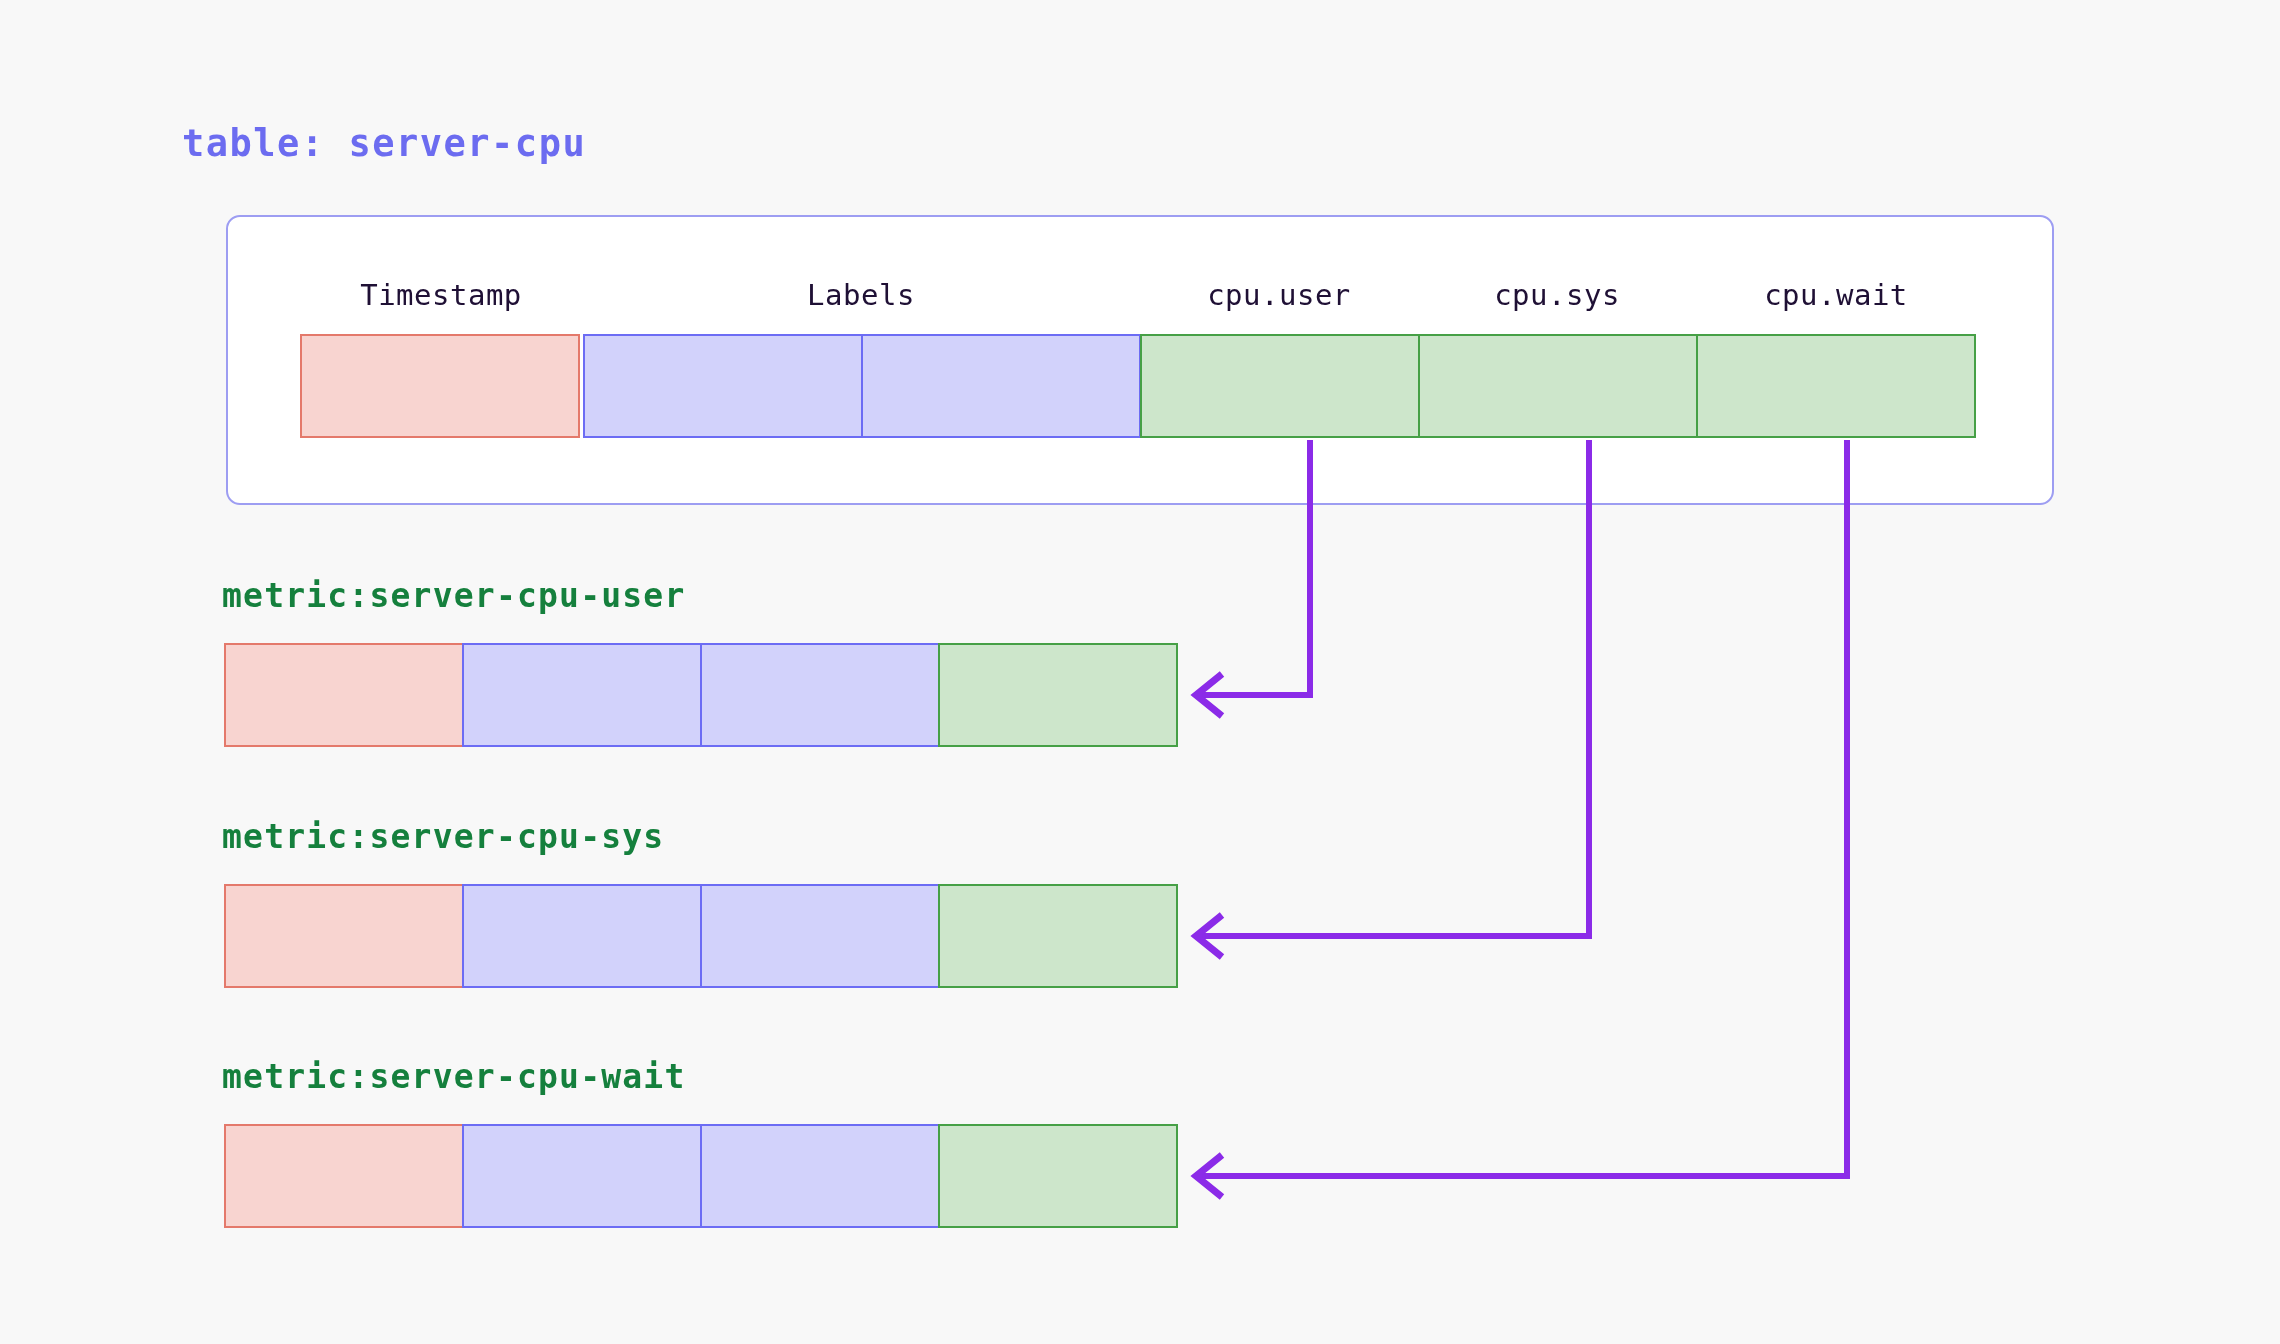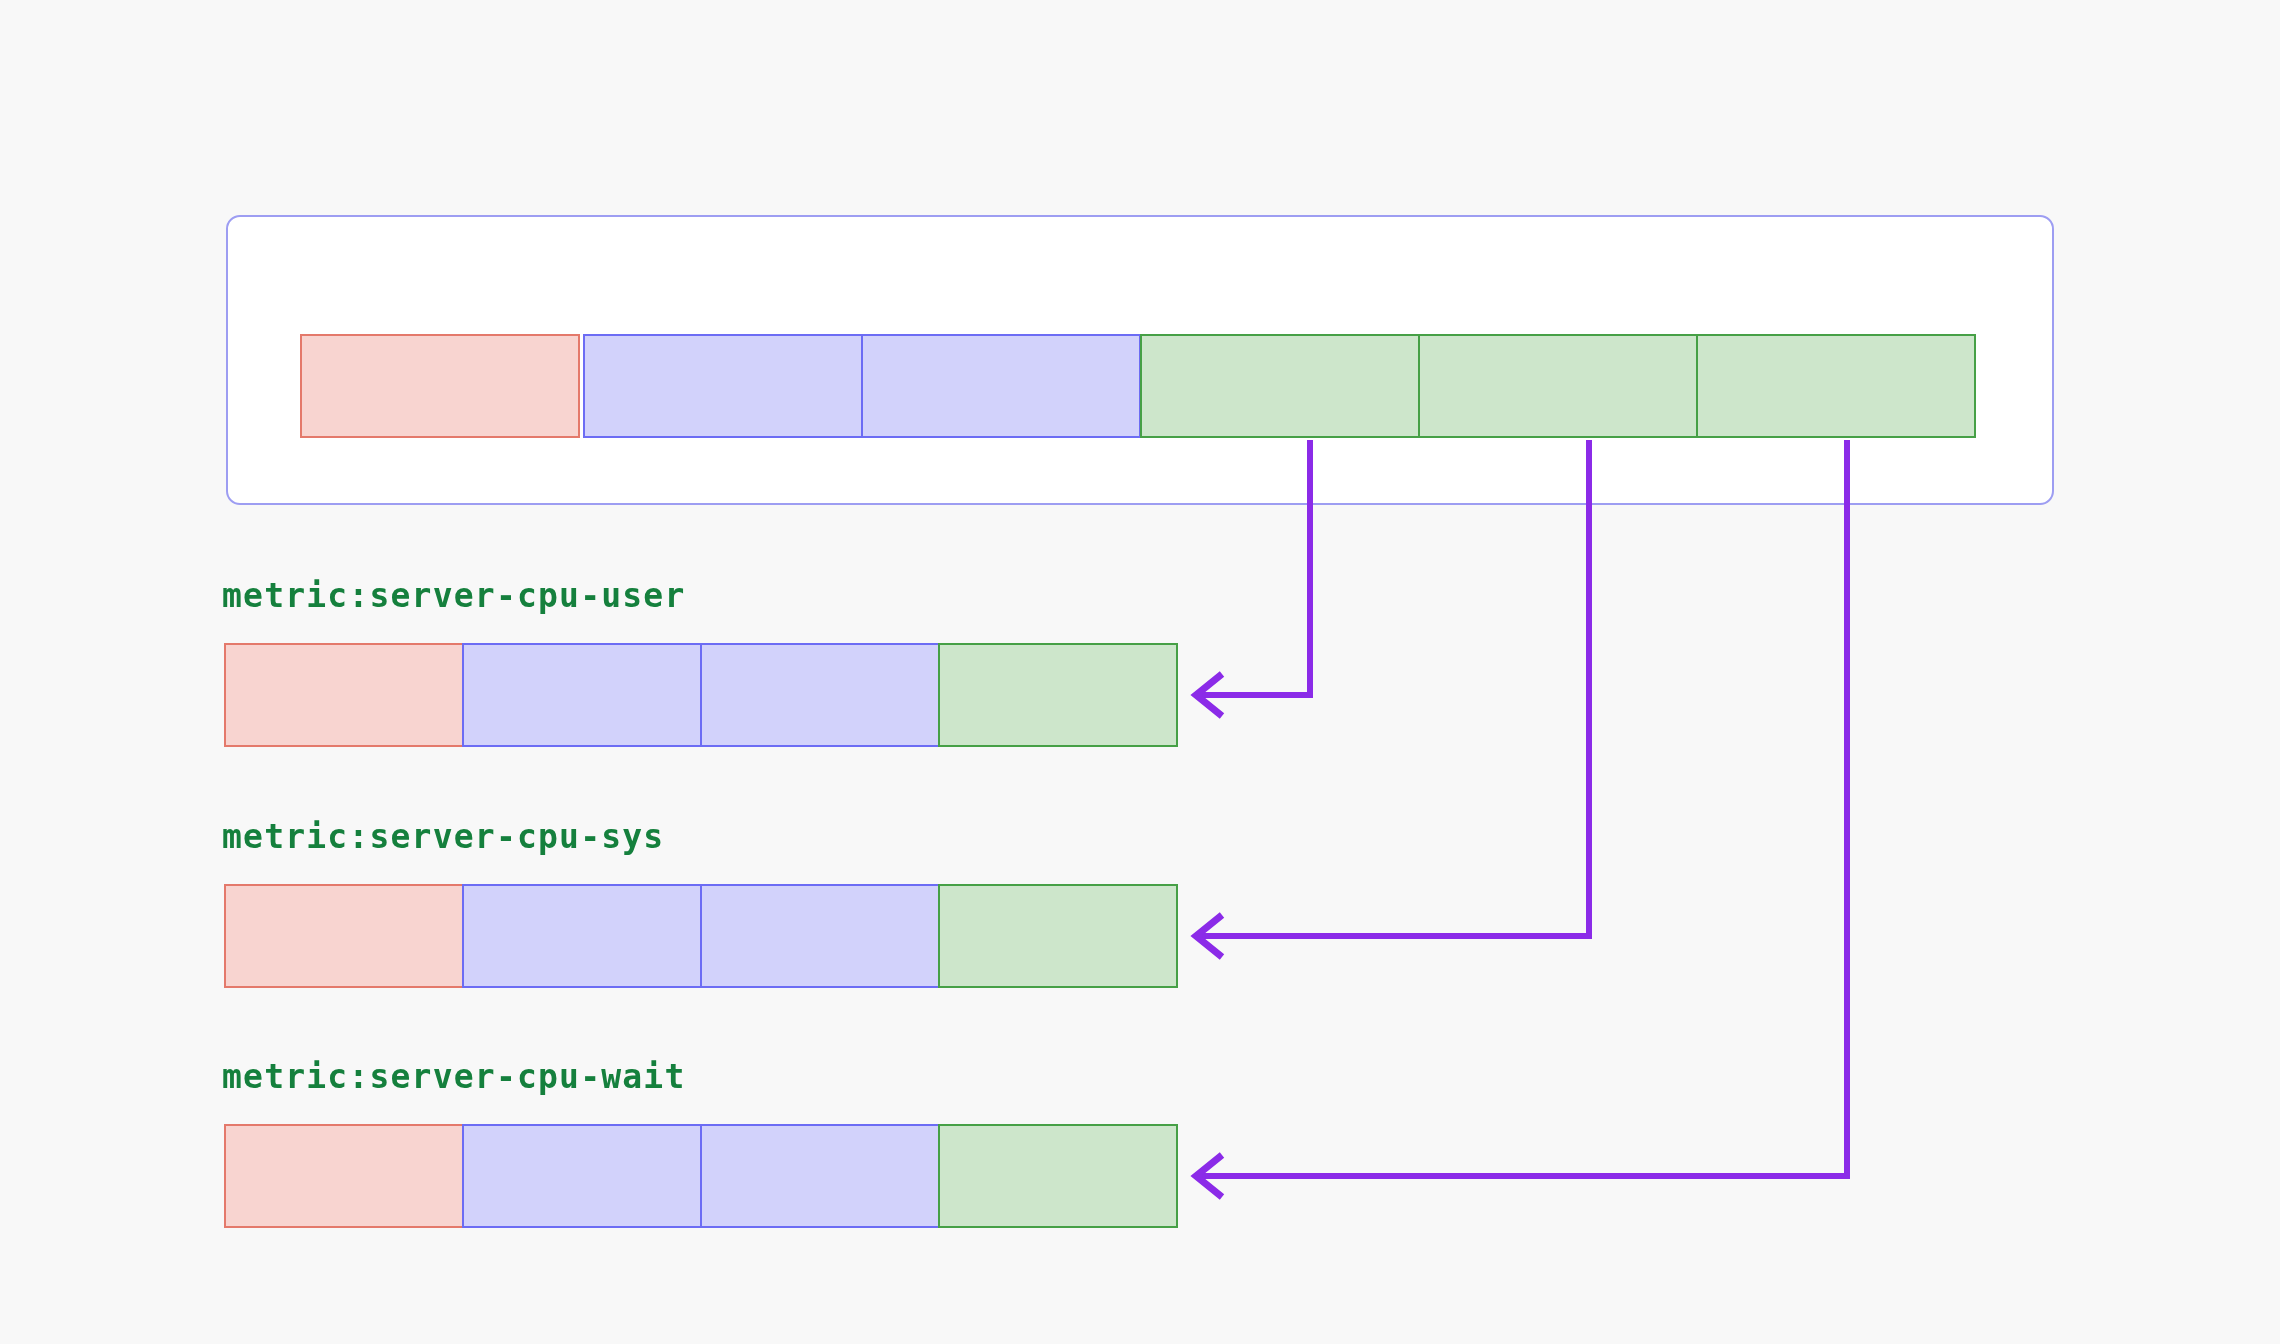--- a/index.html
+++ b/index.html
@@ -131,23 +131,31 @@
     width: 2280px;
     height: 1344px;
     pointer-events: none;
   }
 </style>
 </head>
 <body>
 
 <div id="canvas">
 
+  <div class="table-title">table: server-cpu</div>
 
   <div class="table-card"></div>
 
+  <div class="col-headers" id="col-headers">
+      <div class="col-header" style="left: 65px; width: 300px;">Timestamp</div>
+      <div class="col-header" style="left: 485px; width: 300px;">Labels</div>
+      <div class="col-header" style="left: 903px; width: 300px;">cpu.user</div>
+      <div class="col-header" style="left: 1181px; width: 300px;">cpu.sys</div>
+      <div class="col-header" style="left: 1460px; width: 300px;">cpu.wait</div>
+    </div>
 
   <div class="table-row" id="table-row">
       <div class="cell ts" style="left: 300px; width: 280px;"></div>
       <div class="cell lbl" style="left: 583px; width: 280px;"></div>
       <div class="cell lbl" style="left: 861px; width: 280px;"></div>
       <div class="cell val" style="left: 1140px; width: 280px;"></div>
       <div class="cell val" style="left: 1418px; width: 280px;"></div>
       <div class="cell val" style="left: 1696px; width: 280px;"></div>
     </div>
 

